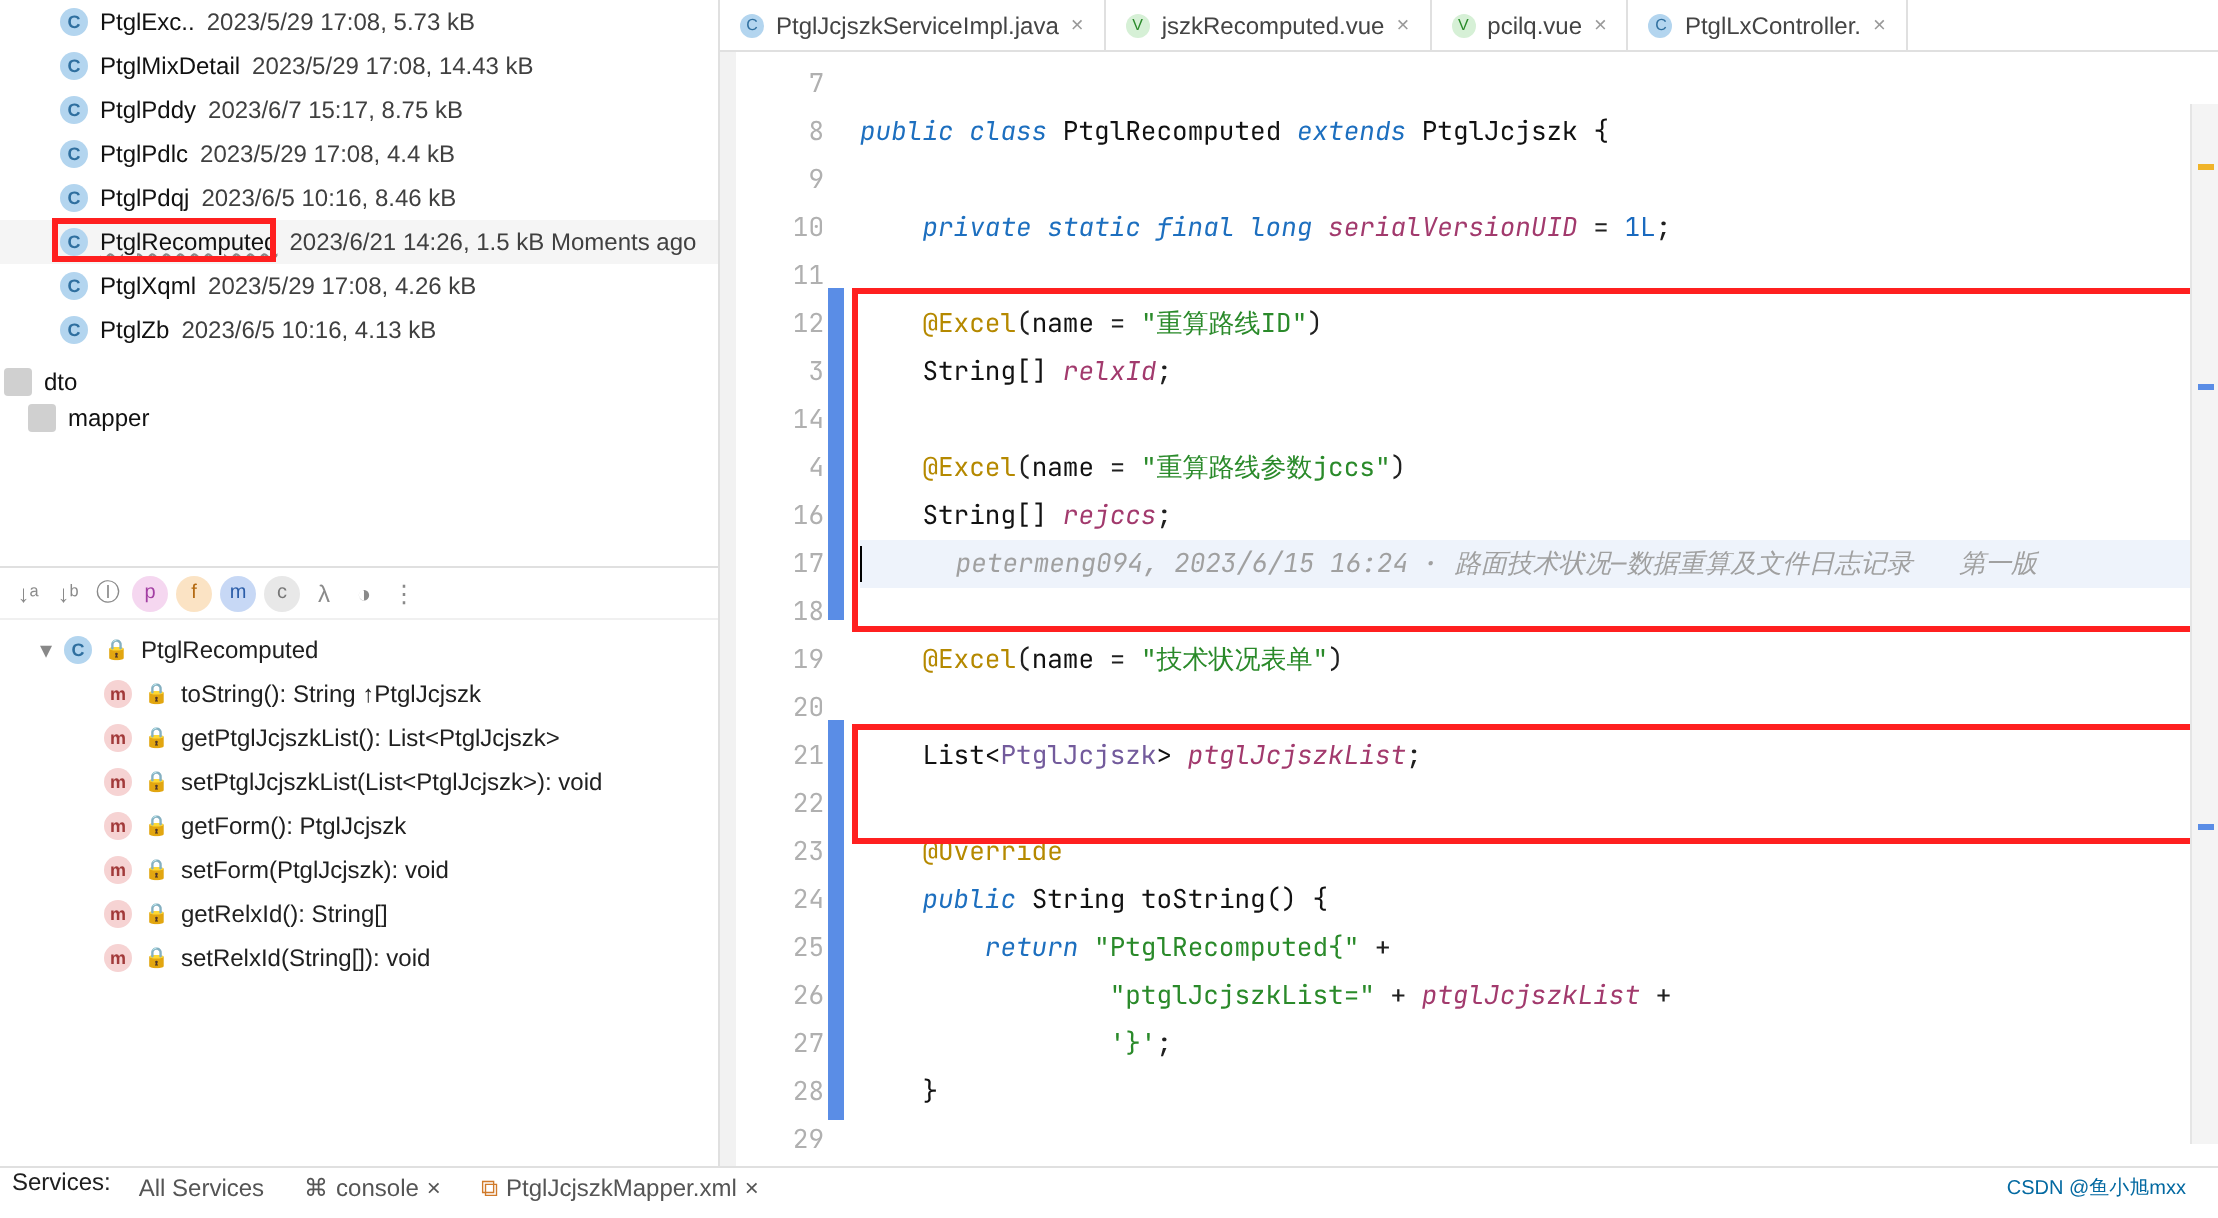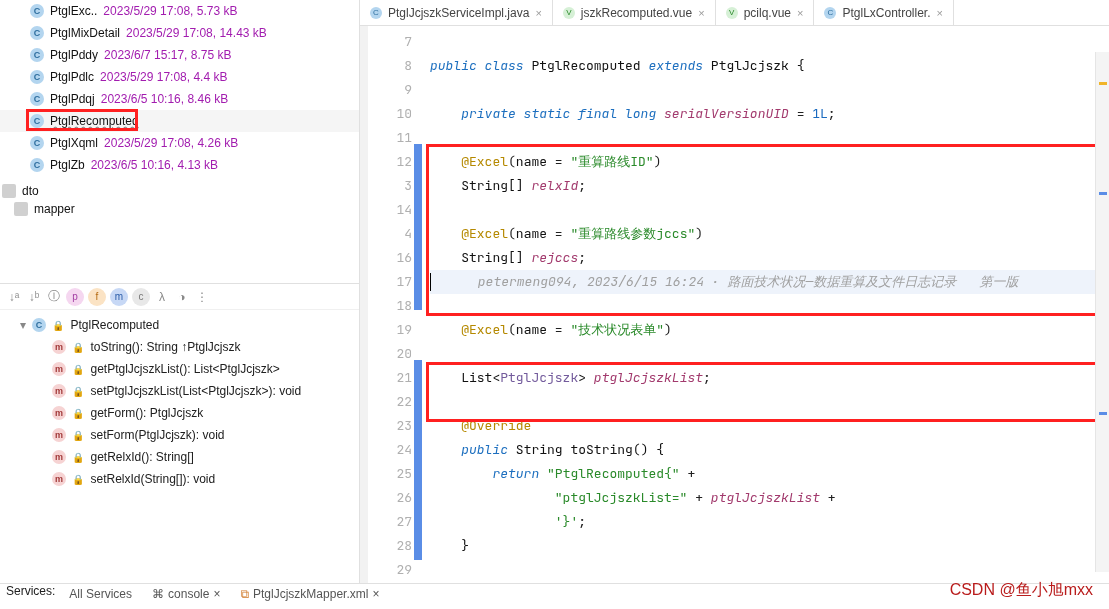--- a/index.html
+++ b/index.html
@@ -7,21 +7,21 @@
 .root{display:flex;flex-direction:column;width:1109px;height:609px;position:relative}
 .main{display:flex;flex:1;min-height:0}
 .left{width:360px;display:flex;flex-direction:column;border-right:1px solid #e0e0e0;min-height:0}
 .right{flex:1;display:flex;flex-direction:column;min-height:0;position:relative}
 .filelist{flex:0 0 284px;overflow:hidden;border-bottom:1px solid #e0e0e0}
 .frow{display:flex;align-items:center;height:22px;padding-left:30px;gap:6px;white-space:nowrap}
 .frow.sel{background:#f5f5f5}
 .cicon{width:14px;height:14px;border-radius:50%;background:#b3d5ef;color:#2f6f9f;font-size:9px;display:inline-flex;align-items:center;justify-content:center;font-weight:bold}
 .diricon{width:14px;height:14px;background:#d0d0d0;display:inline-block;border-radius:2px}
 .fname{color:#111}
-.fmeta{color:#a21caf}
+.fmeta{color:#404040}
 .squig{text-decoration:underline wavy #8a8a8a}
 .filebox{position:absolute;border:3px solid #ff2020;pointer-events:none}
 .structure{flex:1;display:flex;flex-direction:column;min-height:0}
 .sthdr{display:flex;align-items:center;height:24px;border-bottom:1px solid #e0e0e0;padding:0 6px;gap:8px}
 .sthdr .title{font-weight:600}
 .sp{flex:1}
 .icon{width:16px;height:16px;display:inline-flex;align-items:center;justify-content:center;color:#8a8a8a;font-size:12px}
 .sttool{display:flex;align-items:center;height:26px;padding:0 6px;gap:4px;border-bottom:1px solid #f0f0f0}
 .pill{width:18px;height:18px;border-radius:50%;display:inline-flex;align-items:center;justify-content:center;font-size:10px}
 .pill.p{background:#f5d7f0;color:#a33fa3}
@@ -58,21 +58,21 @@
 .redbox{position:absolute;border:3px solid #ff2020;pointer-events:none}
 .curLine{background:#eef3fb}
 .caret{display:inline-block;width:1px;height:18px;background:#000;vertical-align:middle}
 .minimap{position:absolute;right:0;top:26px;width:14px;height:520px;background:#f4f4f4;border-left:1px solid #e5e5e5}
 .mmark{position:absolute;right:2px;width:8px;height:3px}
 .mm1{background:#f0b429;top:30px}
 .mm2{background:#5a8de6;top:140px}
 .mm3{background:#5a8de6;top:360px}
 .bottombar{height:26px;border-top:1px solid #e0e0e0;display:flex;align-items:flex-start;padding:0 6px;gap:8px}
 .svctab{display:flex;align-items:center;gap:4px;padding:0 6px;height:20px;color:#555}
-.watermark{position:absolute;right:16px;bottom:8px;color:#b91c1c;font-size:16px;font-family:Arial}
+.watermark{position:absolute;right:16px;bottom:8px;color:#0369a1;font-size:10px;font-family:Arial}
 </style>
 </head>
 <body>
 
 <div class="root">
  <div class="main">
   <div class="left">
    <div class="filelist" id="filelist" style="position:relative">
           <div class="frow">
             <span class="cicon">C</span>
@@ -95,20 +95,21 @@
             <span class="fmeta">2023/5/29 17:08, 4.4 kB</span>
           </div>
           <div class="frow">
             <span class="cicon">C</span>
             <span class="fname ">PtglPdqj</span>
             <span class="fmeta">2023/6/5 10:16, 8.46 kB</span>
           </div>
           <div class="frow sel">
             <span class="cicon">C</span>
             <span class="fname squig">PtglRecomputed</span>
+            <span class="fmeta">2023/6/21 14:26, 1.5 kB Moments ago</span>
           </div>
           <div class="filebox" style="left: 26px; top: 109px; width: 112px; height: 22px;"></div>
           <div class="frow">
             <span class="cicon">C</span>
             <span class="fname ">PtglXqml</span>
             <span class="fmeta">2023/5/29 17:08, 4.26 kB</span>
           </div>
           <div class="frow">
             <span class="cicon">C</span>
             <span class="fname ">PtglZb</span>

